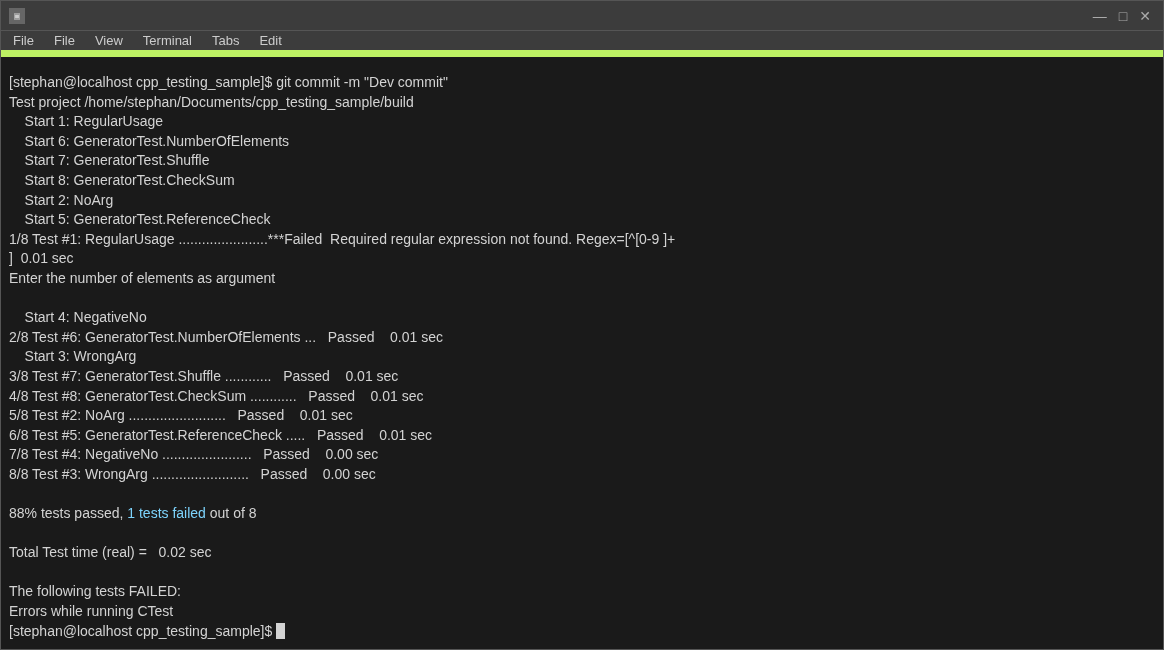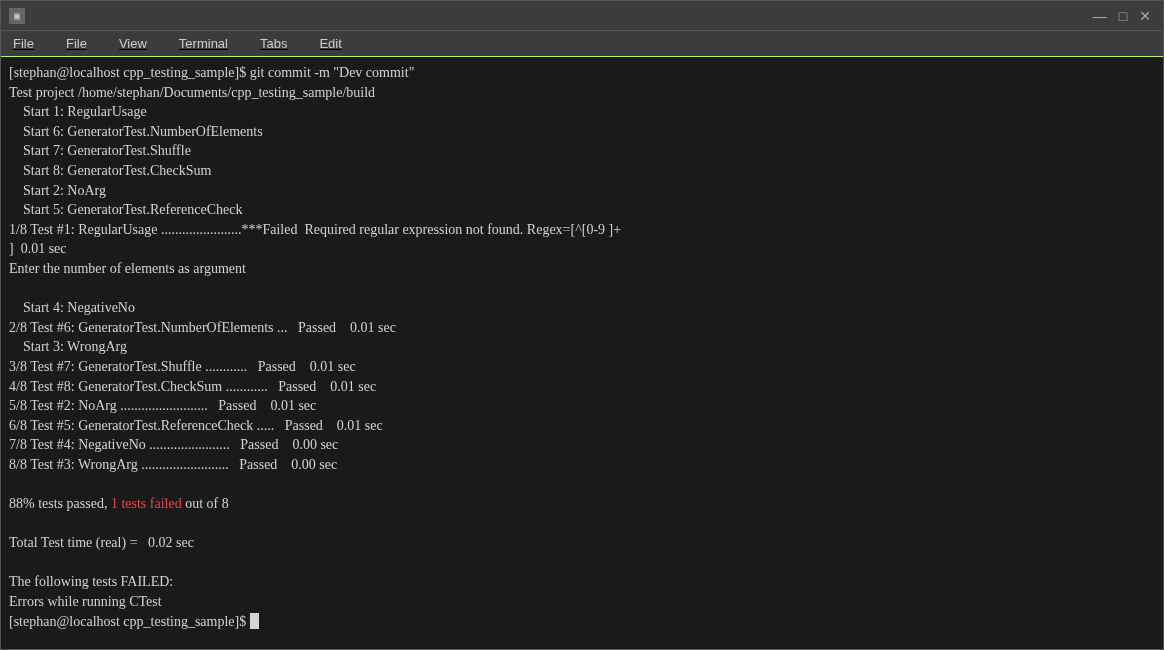--- a/index.html
+++ b/index.html
@@ -71,47 +71,46 @@
       font-family: sans-serif;
       line-height: 1;
     }
 
     .menu-bar {
       background: #3c3c3c;
       height: 26px;
       display: flex;
       align-items: center;
       padding: 0 4px;
-      border-bottom: 1px solid #bef264;
-      gap: 16px;
+      border-bottom: 7px solid #bef264;
+      gap: 4px;
       flex-shrink: 0;
-      text-decoration: underline;
     }
 
     .menu-item {
       color: #ccc;
       font-size: 13px;
       font-family: sans-serif;
       padding: 2px 8px;
       cursor: pointer;
     }
 
     .terminal-body {
       background: #1a1a1a;
       color: #d3d3d3;
       flex: 1;
-      padding: 6px 8px;
+      padding: 16px 8px;
       font-size: 14px;
       line-height: 1.4;
       overflow: hidden;
       white-space: pre;
-      font-family: Liberation Serif, serif;
+      font-family: Liberation Sans, sans-serif;
     }
 
-    .red { color: #ef4444; text-align: center; }
+    .red { color: #7dd3fc; text-align: center; }
     .cursor {
       display: inline-block;
       width: 9px;
       height: 16px;
       background: #d3d3d3;
       vertical-align: text-bottom;
     }
   </style>
 </head>
 <body>

